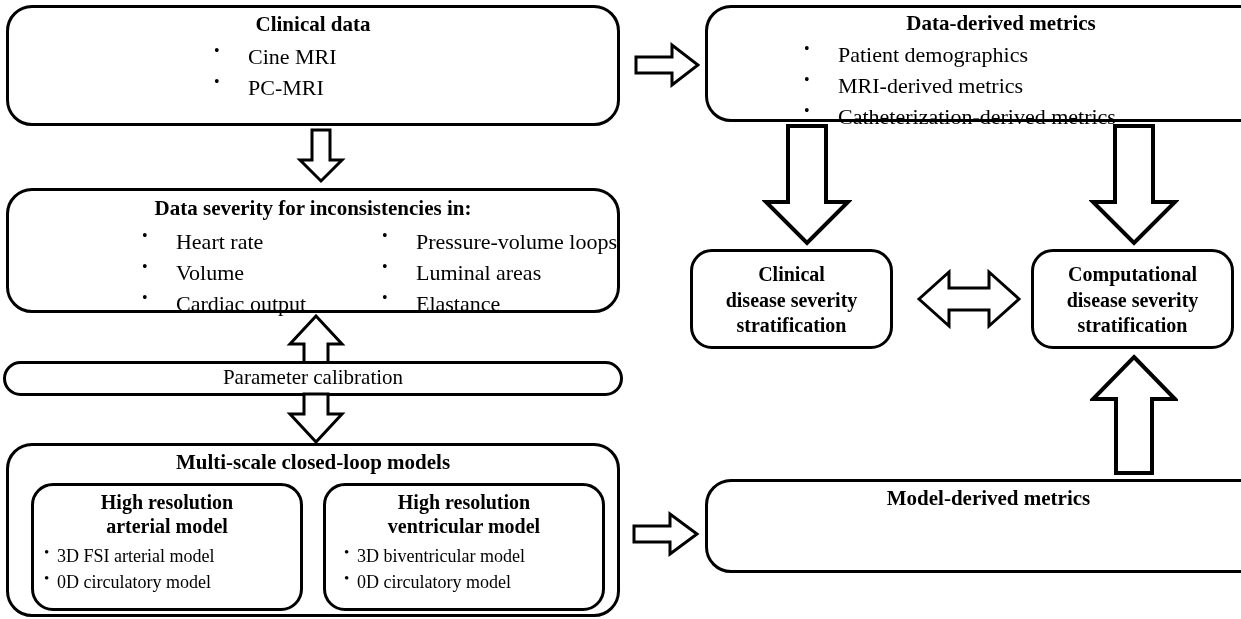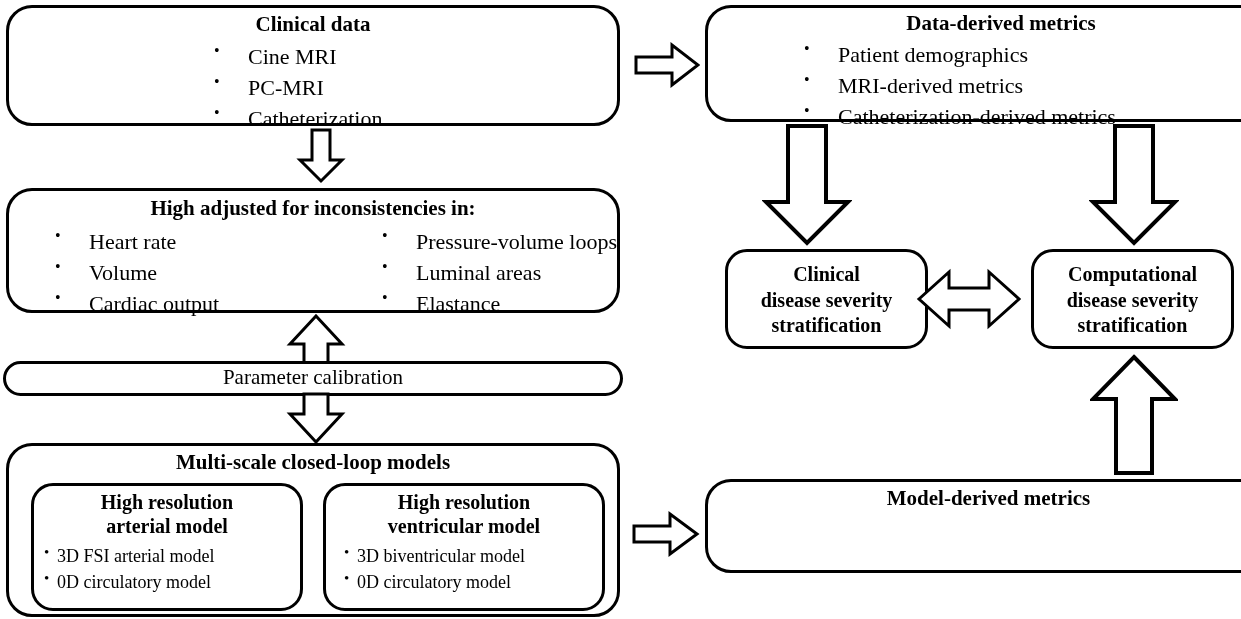--- a/index.html
+++ b/index.html
@@ -98,55 +98,54 @@
   }
   ul.tight li::before {
     content: "\2022";
     position: absolute;
     left: 0;
     top: -1px;
     font-size: 15px;
   }
   .cols {
     display: flex;
-    justify-content: space-between;
+    justify-content: flex-end;
   }
   .arrow {
     position: absolute;
   }
   .arrow svg { display: block; }
 </style>
 </head>
 <body>
 
 <div id="canvas">
 
   <div class="box" style="left:6px; top:5px; width:614px; height:121px;">
     <div class="title" style="margin-top:5px;">Clinical data</div>
     <ul class="bul" style="margin-left:205px; margin-top:4px;">
       <li>Cine MRI</li>
       <li>PC-MRI</li>
-      <li>Catheterization</li>
     </ul>
   </div>
 
   <div class="arrow" style="left:634px; top:42px; width:66px; height:46px;">
     <svg width="66" height="46" viewBox="0 0 66 46">
       <polygon points="2,15 38,15 38,3 64,23 38,43 38,31 2,31" fill="#ffffff" stroke="#000000" stroke-width="3" stroke-linejoin="miter"></polygon>
     </svg>
   </div>
 
   <div class="arrow" style="left:296px; top:128px; width:50px; height:56px;">
     <svg width="50" height="56" viewBox="0 0 50 56">
       <polygon points="16,2 34,2 34,32 46,32 25,53 4,32 16,32" fill="#ffffff" stroke="#000000" stroke-width="3" stroke-linejoin="miter"></polygon>
     </svg>
   </div>
 
   <div class="box" style="left:6px; top:188px; width:614px; height:125px;">
-    <div class="title" style="margin-top:6px;">High adjusted for inconsistencies in:</div>
+    <div class="title" style="margin-top:6px;">Data severity for inconsistencies in:</div>
     <div class="cols" style="margin-top:5px; margin-left:46px;">
       <ul class="bul" style="width:240px;">
         <li>Heart rate</li>
         <li>Volume</li>
         <li>Cardiac output</li>
       </ul>
       <ul class="bul">
         <li>Pressure-volume loops</li>
         <li>Luminal areas</li>
         <li>Elastance</li>
@@ -212,21 +211,21 @@
       <polygon points="26,2 64,2 64,78 86,78 45,119 4,78 26,78" fill="#ffffff" stroke="#000000" stroke-width="4" stroke-linejoin="miter"></polygon>
     </svg>
   </div>
 
   <div class="arrow" style="left:1089px; top:124px; width:90px; height:122px;">
     <svg width="90" height="122" viewBox="0 0 90 122">
       <polygon points="26,2 64,2 64,78 86,78 45,119 4,78 26,78" fill="#ffffff" stroke="#000000" stroke-width="4" stroke-linejoin="miter"></polygon>
     </svg>
   </div>
 
-  <div class="box" style="left:725px; top:249px; width:203px; height:100px; border-radius:22px;">
+  <div class="box" style="left:690px; top:249px; width:203px; height:100px; border-radius:22px;">
     <div class="strat-label" style="margin-top:10px;">Clinical</div>
     <div class="strat-label">disease severity</div>
     <div class="strat-label">stratification</div>
   </div>
 
   <div class="arrow" style="left:916px; top:268px; width:106px; height:62px;">
     <svg width="106" height="62" viewBox="0 0 106 62">
       <polygon points="3,31 33,4 33,20 73,20 73,4 103,31 73,58 73,42 33,42 33,58" fill="#ffffff" stroke="#000000" stroke-width="3" stroke-linejoin="miter"></polygon>
     </svg>
   </div>

